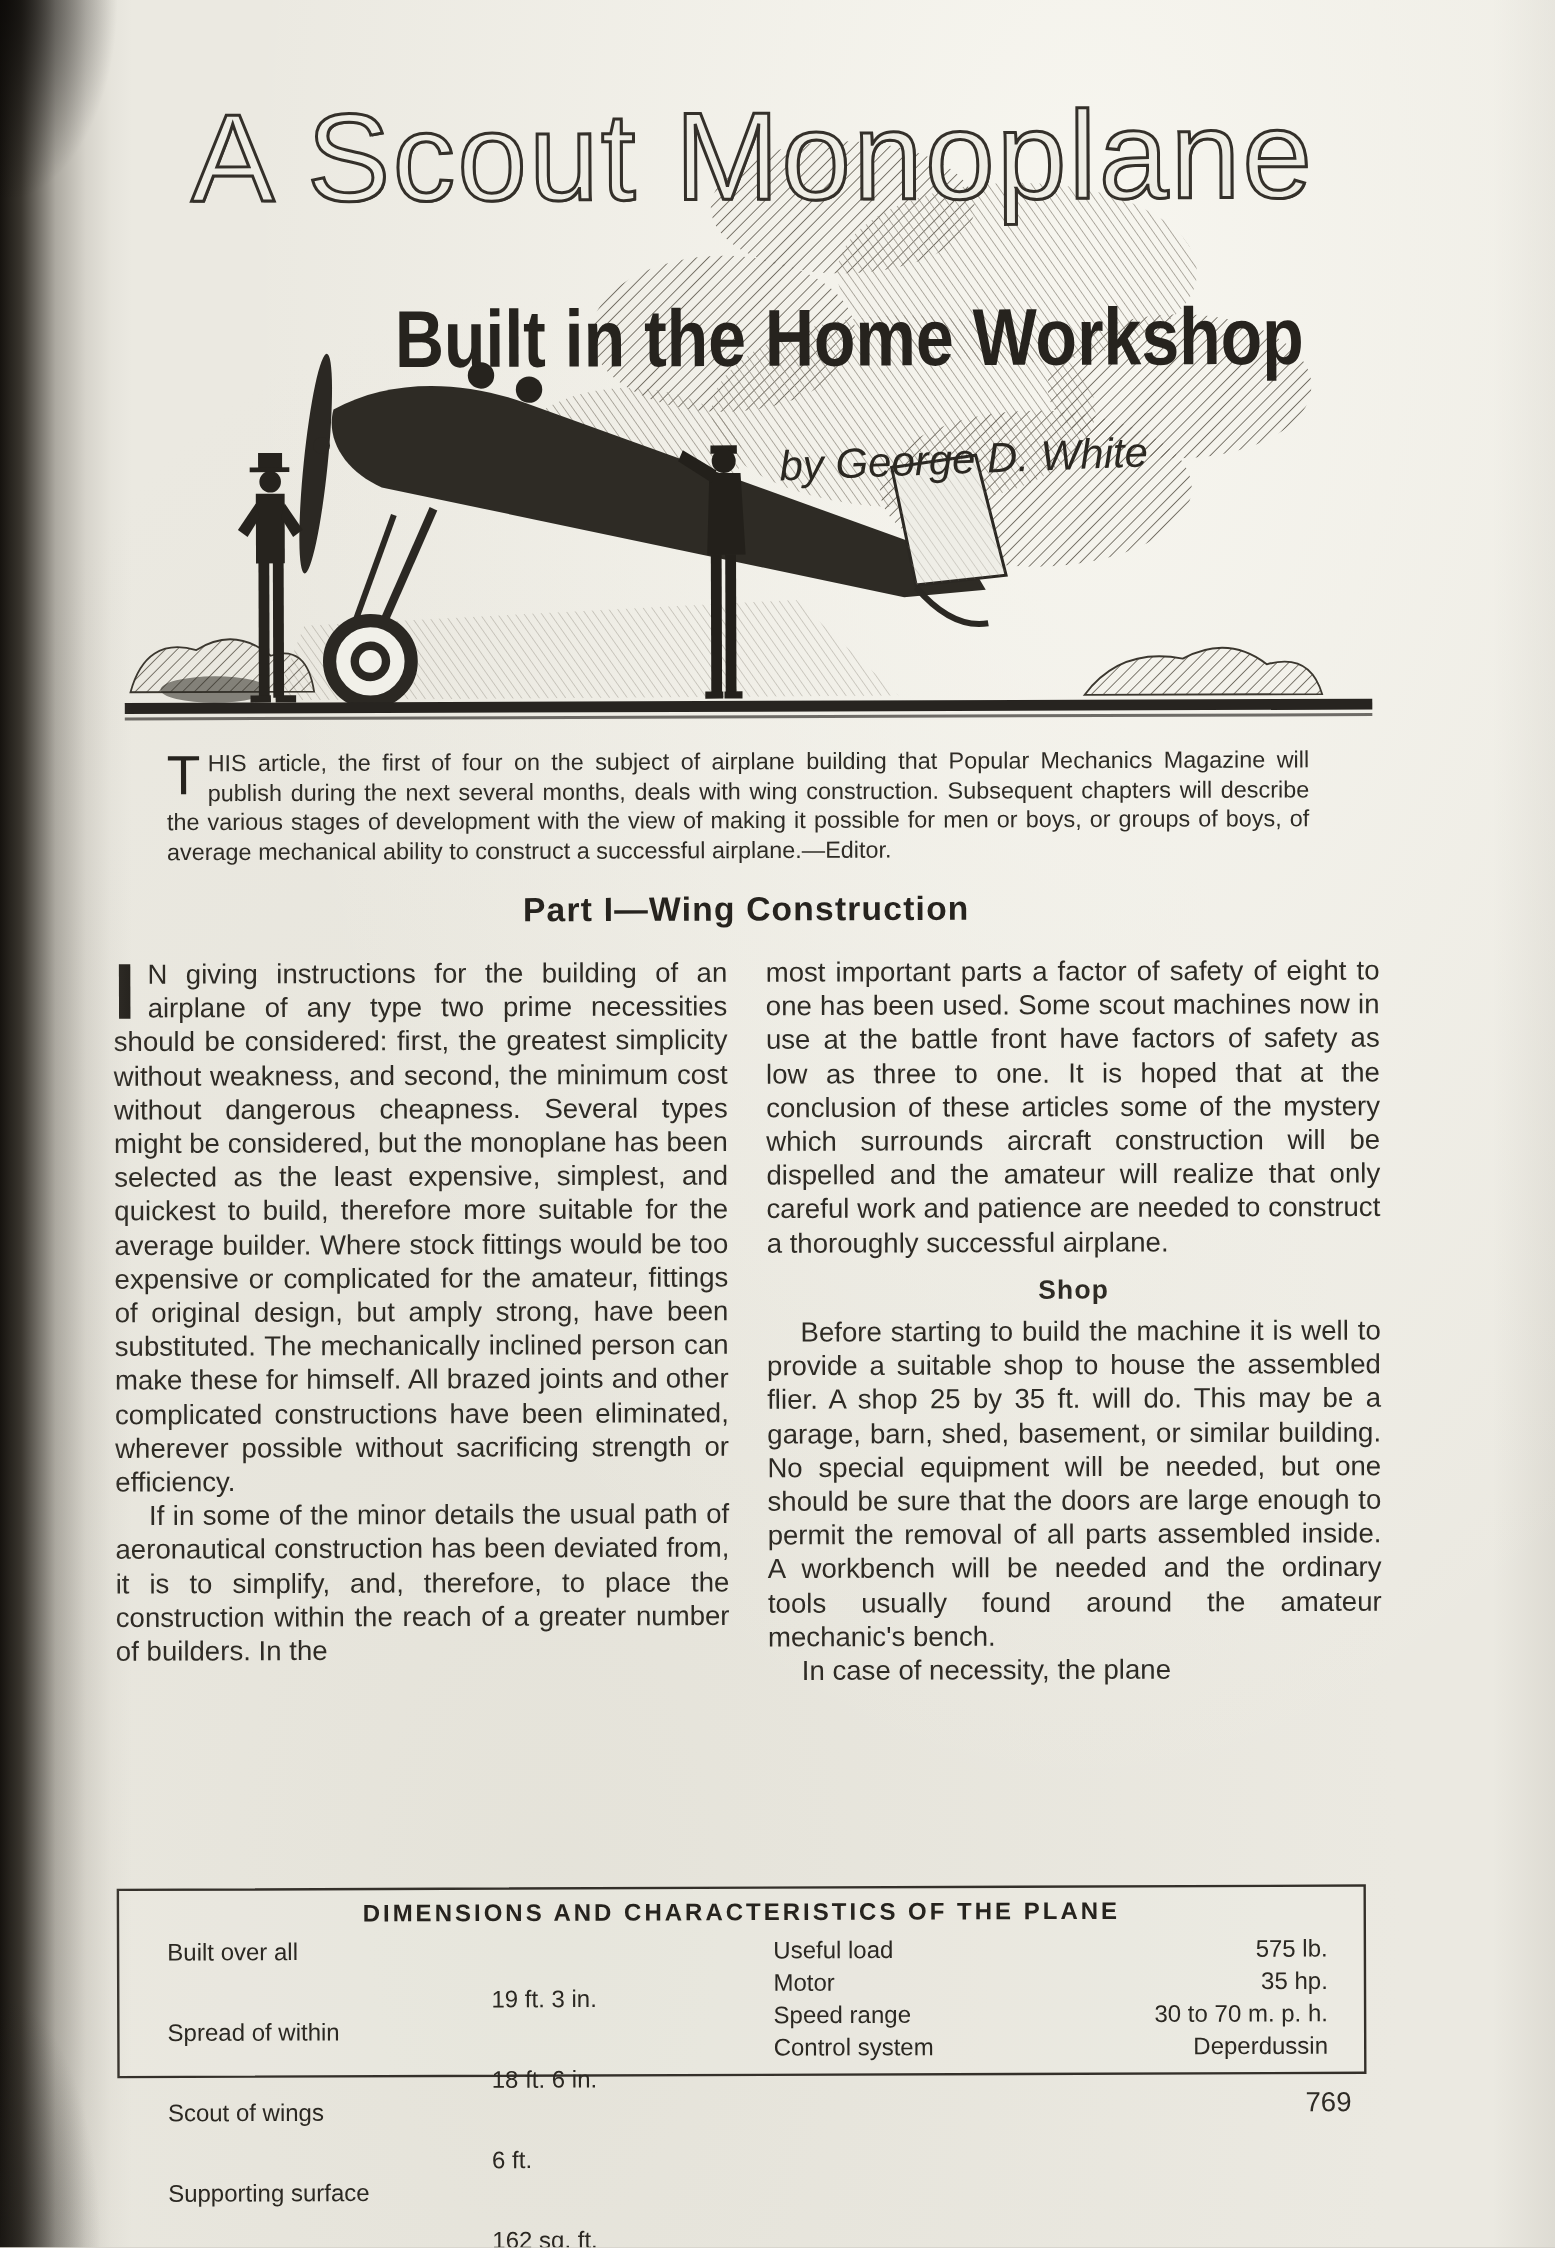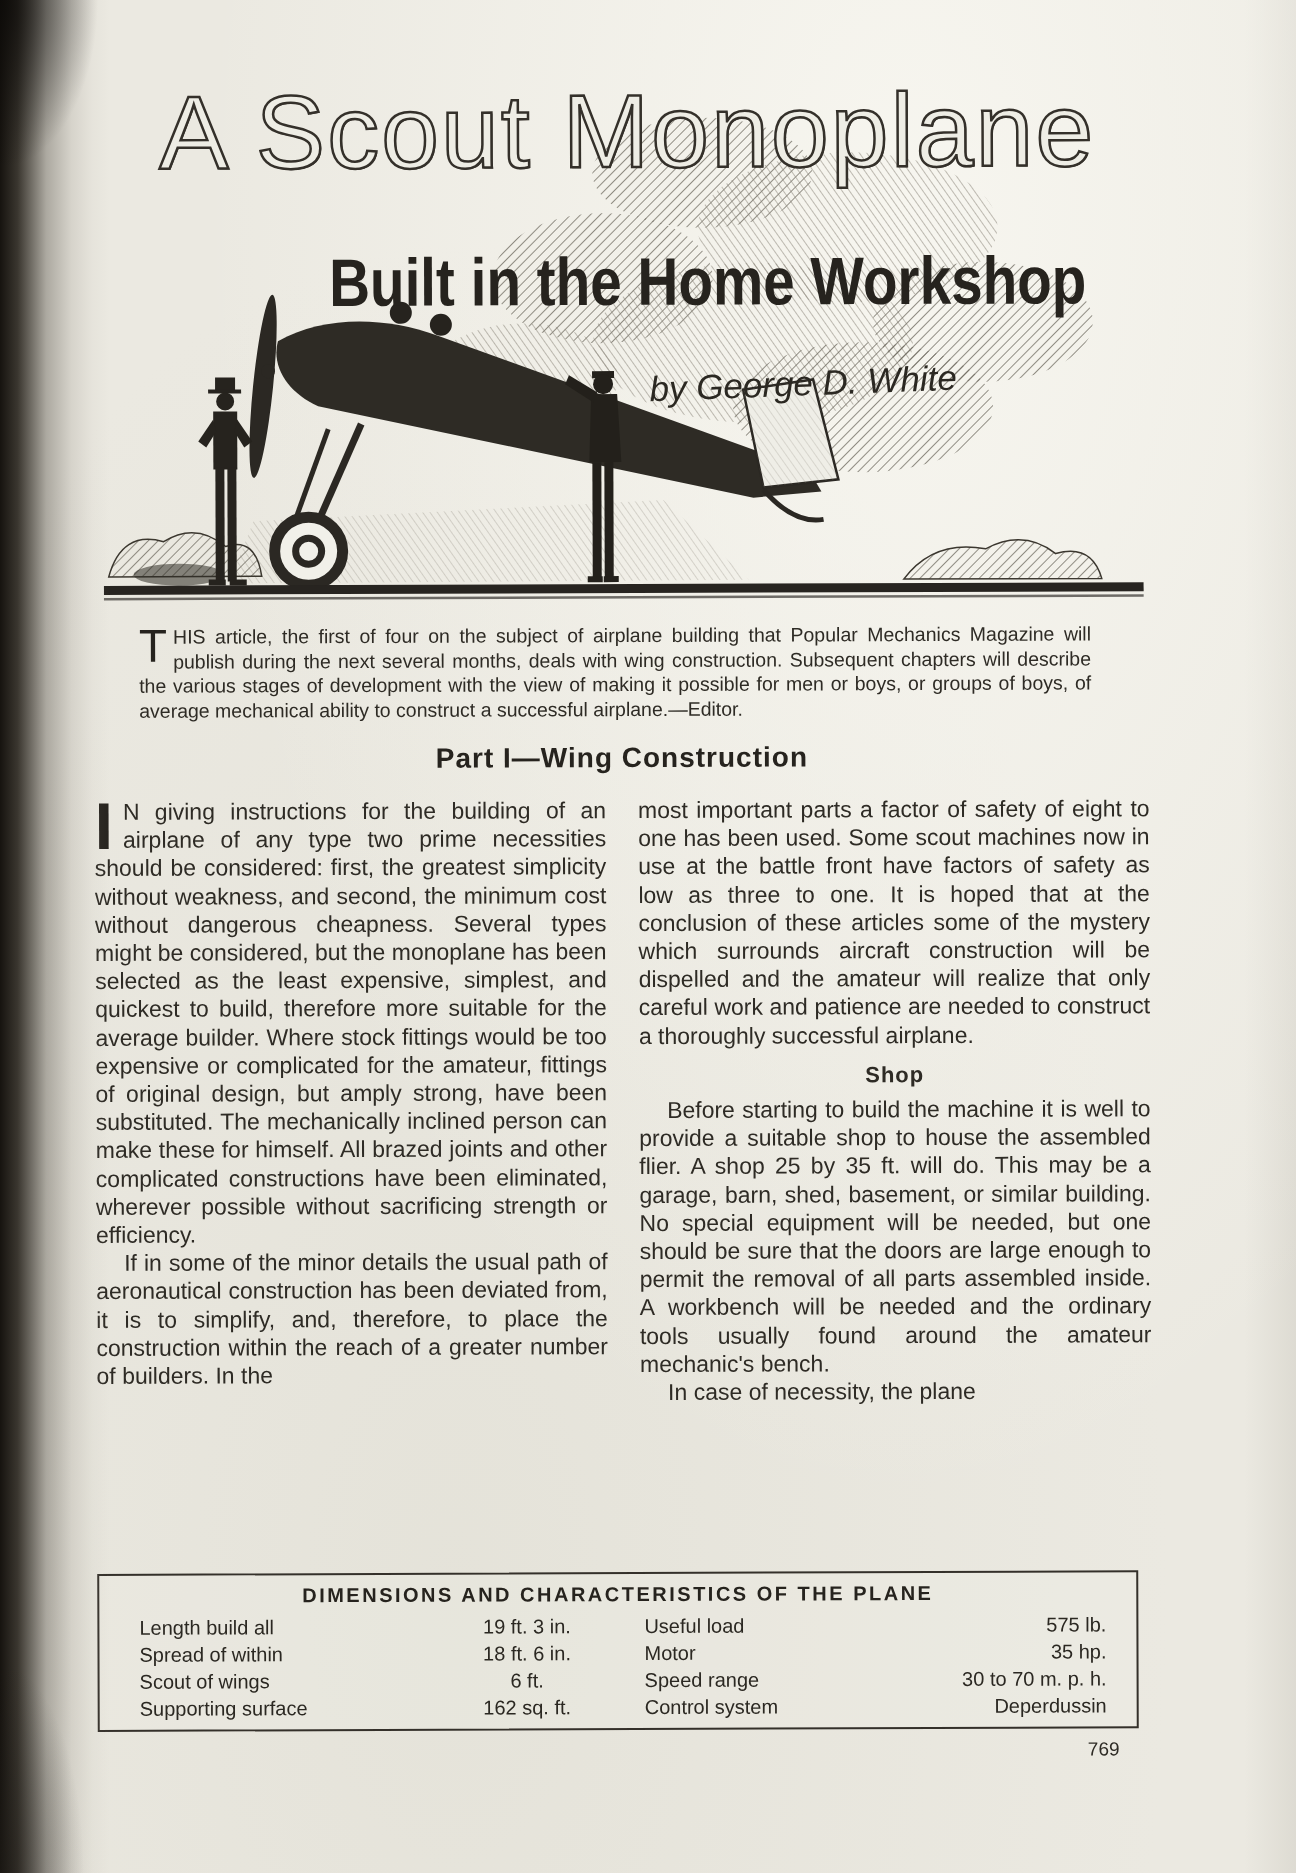--- a/index.html
+++ b/index.html
@@ -62,24 +62,24 @@
   .dims-box{
     position:absolute;left:95px;top:1572px;width:1041px;height:158px;z-index:5;
     border:2px solid #34302a;box-sizing:border-box;background:rgba(240,238,230,.25);
   }
   .dims-title{margin-top:9px;text-align:center;font-size:20px;font-weight:700;letter-spacing:2.5px;color:#26231e;}
   .dims-cols{display:flex;padding:7px 30px 0 40px;}
   .dims-left{width:505px;}
   .dims-right{flex:1;}
   .drow{display:flex;line-height:27px;font-size:20px;color:#2b2822;}
   .dlabel{flex:1;}
-  .dims-left .dval{width:235px;text-align:center;}
+  .dims-left .dval{width:235px;margin-top:40px;}
   .dims-right .dval{width:168px;text-align:right;}
 
-  .pageno{position:absolute;left:1085px;top:1740px;font-size:19px;z-index:5;color:#2e2b25;}
+  .pageno{position:absolute;left:1085px;top:1740px;font-size:23px;z-index:5;color:#2e2b25;}
 </style>
 </head>
 <body>
 
 <div class="page">
   <div class="content">
 
     <svg class="illus" width="1040" height="512" viewBox="0 0 1040 512" aria-hidden="true">
       <defs>
         <pattern id="hatch" width="7" height="7" patternTransform="rotate(45)" patternUnits="userSpaceOnUse">
@@ -178,21 +178,21 @@
         <p class="indent">Before starting to build the machine it is well to provide a suitable shop to house the assembled flier. A shop 25 by 35 ft. will do. This may be a garage, barn, shed, basement, or similar building. No special equipment will be needed, but one should be sure that the doors are large enough to permit the removal of all parts assembled inside. A workbench will be needed and the ordinary tools usually found around the amateur mechanic's bench.</p>
         <p class="indent">In case of necessity, the plane</p>
       </div>
     </div>
 
     <div class="dims-box">
       <div class="dims-title">DIMENSIONS AND CHARACTERISTICS OF THE PLANE</div>
       <div class="dims-cols">
         <div class="dims-left">
           <div class="drow">
-              <span class="dlabel">Length build all</span>
+              <span class="dlabel">Built over all</span>
               <span class="dval">19 ft. 3 in.</span>
             </div>
           <div class="drow">
               <span class="dlabel">Spread of within</span>
               <span class="dval">18 ft. 6 in.</span>
             </div>
           <div class="drow">
               <span class="dlabel">Scout of wings</span>
               <span class="dval">6 ft.</span>
             </div>

